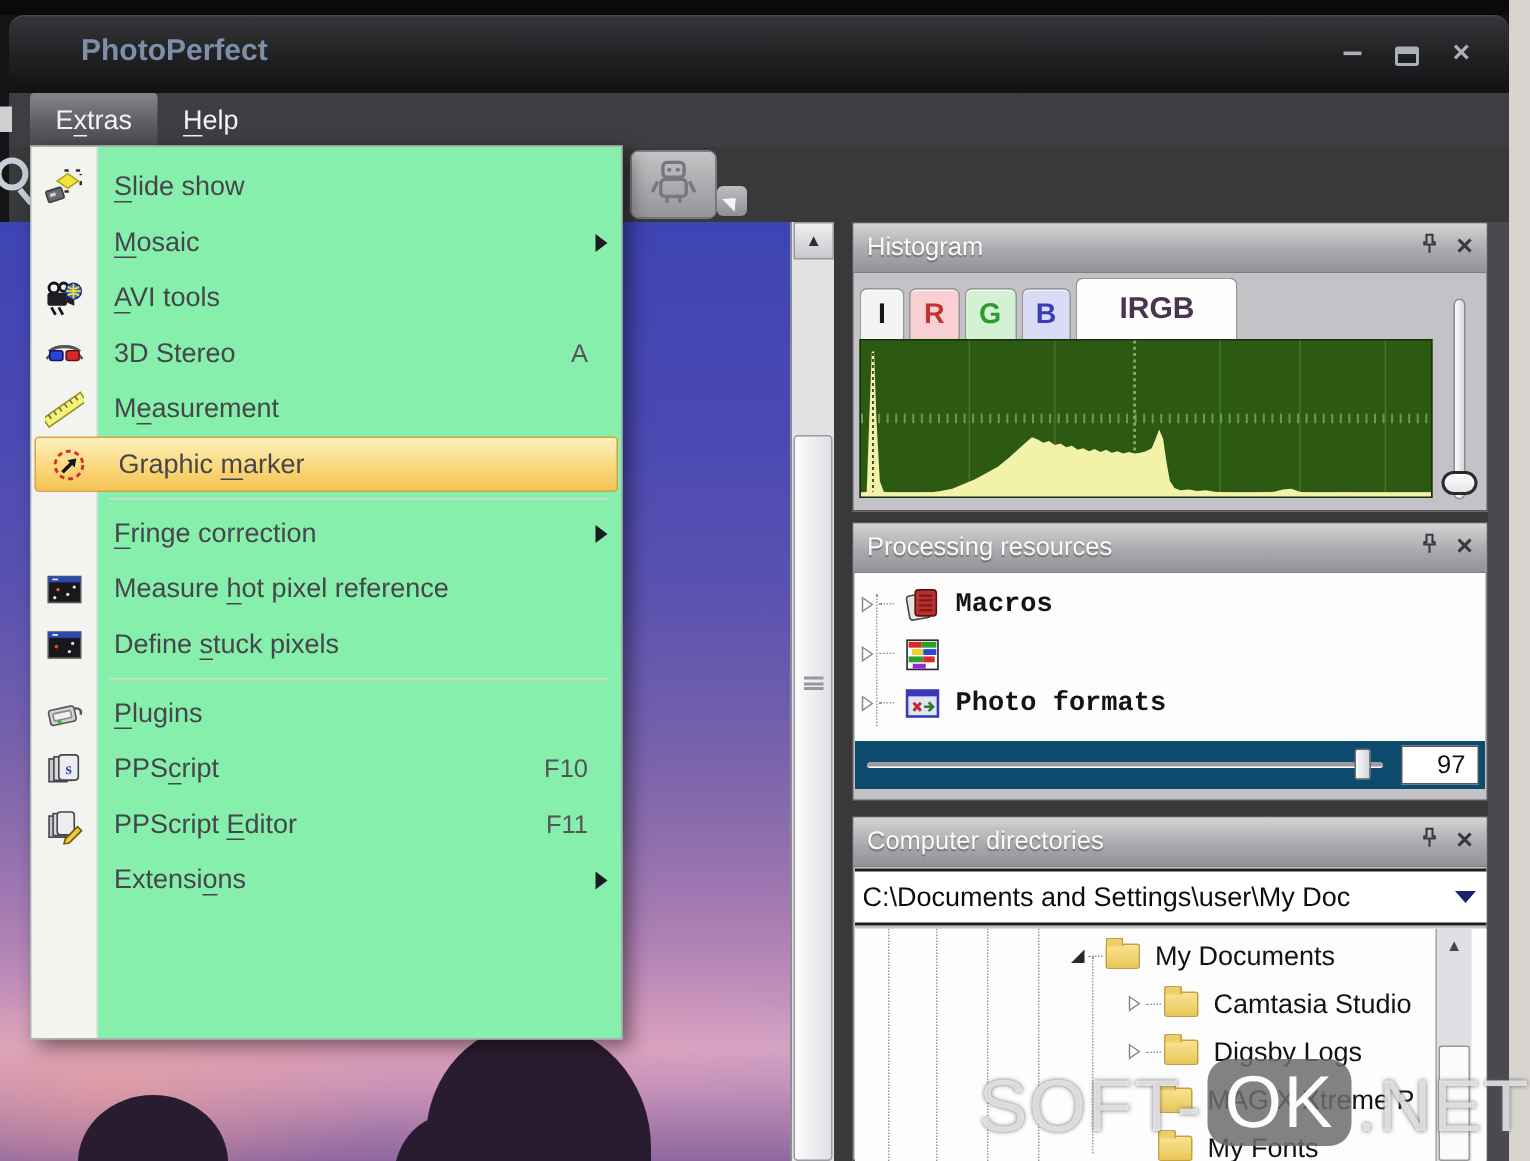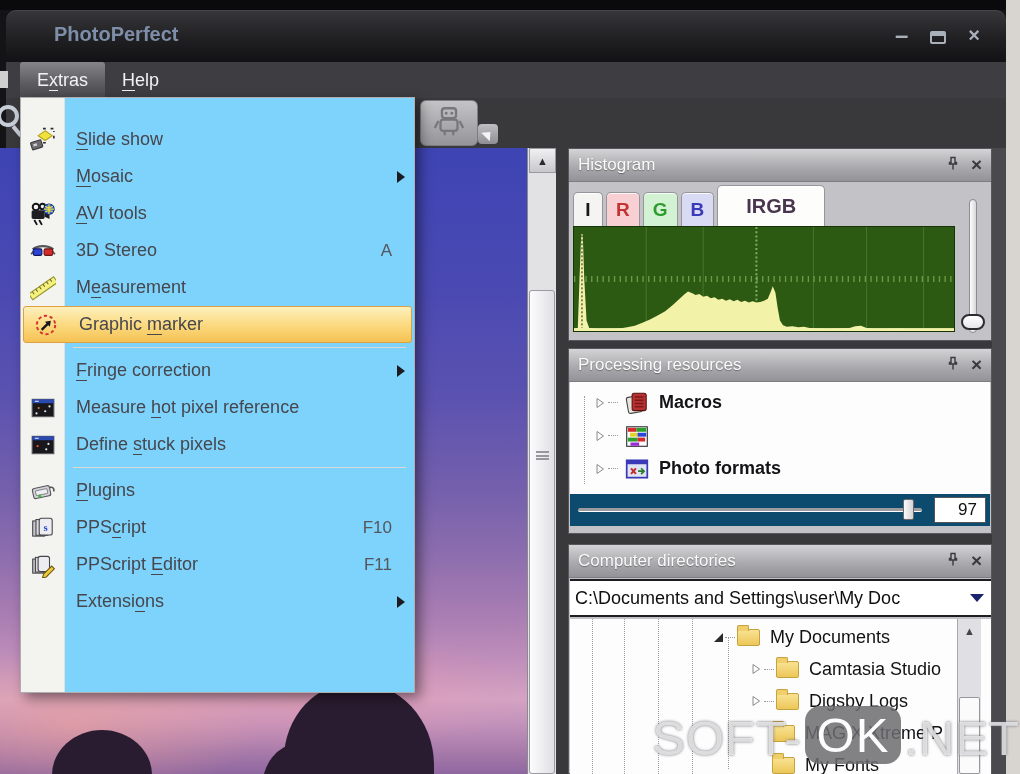--- a/index.html
+++ b/index.html
@@ -85,21 +85,21 @@
   .chart svg { display:block; width:100%; height:100%; }
   .hs-track { position:absolute; left:400px; top:50px; width:8px; height:134px;
            background:linear-gradient(90deg,#fdfdfd,#d8d8dc); border:1px solid #8c8c90; border-radius:4px; }
   .hs-handle { position:absolute; left:392px; top:165px; width:24px; height:16px;
            background:linear-gradient(#ffffff,#e6e6ea); border:2px solid #2c2c30; border-radius:8px; }
 
   
   .panel-proc { left:568px; top:348px; width:424px; height:186px; }
   .proc-body { position:absolute; left:1px; top:33px; width:420px; height:119px; background:#fdfdfd; }
   .proc-guide { position:absolute; left:14px; top:14px; height:88px; border-left:1px dotted #9a9a9e; }
-  .proc-row { position:absolute; left:0; width:100%; height:33px; display:flex; align-items:center; padding-left:24px; }
+  .proc-row { position:absolute; left:0; width:100%; height:33px; display:flex; align-items:center; padding-left:2px;font-family:Liberation Mono, monospace; }
   .hdots { width:10px; border-top:1px dotted #9a9a9e; margin:0 2px; }
   .tri-closed { width:12px; height:12px; }
   .proc-label { font-size:18px; font-weight:bold; color:#141418; margin-left:9px; }
   .proc-ico { width:26px; height:26px; margin-left:4px; }
   .proc-slider { position:absolute; left:1px; bottom:7px; width:420px; height:32px; background:#0c4a6e; }
   .ps-track { position:absolute; left:8px; right:68px; top:14px; height:4px; background:#9c9ca0;
               border-bottom:1px solid #ffffff; border-radius:2px; }
   .ps-handle { position:absolute; right:76px; top:5px; width:11px; height:21px;
               background:linear-gradient(90deg,#fafafa,#d4d4d8); border:1px solid #6a6a6e; border-radius:2px; }
   .ps-value { position:absolute; right:4px; top:3px; width:52px; height:26px; background:#ffffff;
@@ -124,22 +124,22 @@
   .folder::before { content:""; position:absolute; left:-1px; top:-5px; width:10px; height:5px;
             background:#eecf6b; border:1px solid #c7a13c; border-bottom:none; border-radius:2px 2px 0 0; }
   .exp-open { width:0; height:0; border-left:9px solid transparent; border-bottom:9px solid #2a2a2e; flex:none; }
   .dir-scroll { position:absolute; right:10px; top:0; width:24px; height:155px;
             background:#e0e0e4; border-left:1px solid #a8a8ac; }
   .ds-up { position:absolute; left:0; top:6px; width:23px; text-align:center; color:#44444a; font-size:11px; }
   .ds-thumb { position:absolute; left:1px; top:78px; width:21px; height:77px; background:#fbfbfc;
             border:1px solid #98989c; border-radius:2px; }
 
   
-  .menu { left:20px; top:97px; width:395px; height:596px; z-index:40; background:#7dd3fc;
-          border:1px solid #aeaeb0; box-shadow:5px 5px 12px rgba(0,0,0,.45); padding-top:23px; }
+  .menu { left:20px; top:97px; width:395px; height:596px; z-index:40; background:#86efac;
+          border:1px solid #aeaeb0; box-shadow:5px 5px 12px rgba(0,0,0,.45); padding-top:8px; }
   .gutter { position:absolute; left:0; top:0; bottom:0; width:44px; background:#f3f3ef; border-right:1px solid #e1e1dd; }
   .menu-item { position:relative; height:37px; display:flex; align-items:center; padding-left:9px; }
   .mi-ico { width:26px; height:26px; flex:none; }
   .mi-label { font-size:18px; color:#46464c; margin-left:20px; }
   .mn { border-bottom:1px solid currentColor; }
   .mi-accel { position:absolute; right:22px; font-size:17px; color:#55555b; }
   .mi-arrow { position:absolute; right:9px; width:0; height:0;
               border-top:6px solid transparent; border-bottom:6px solid transparent; border-left:8px solid #1c1c20; }
   .menu-item.hl { background:linear-gradient(#fdf0bd,#fbd87c 55%,#f5c254); border:1px solid #dda142;
               border-radius:3px; margin:0 2px; }

